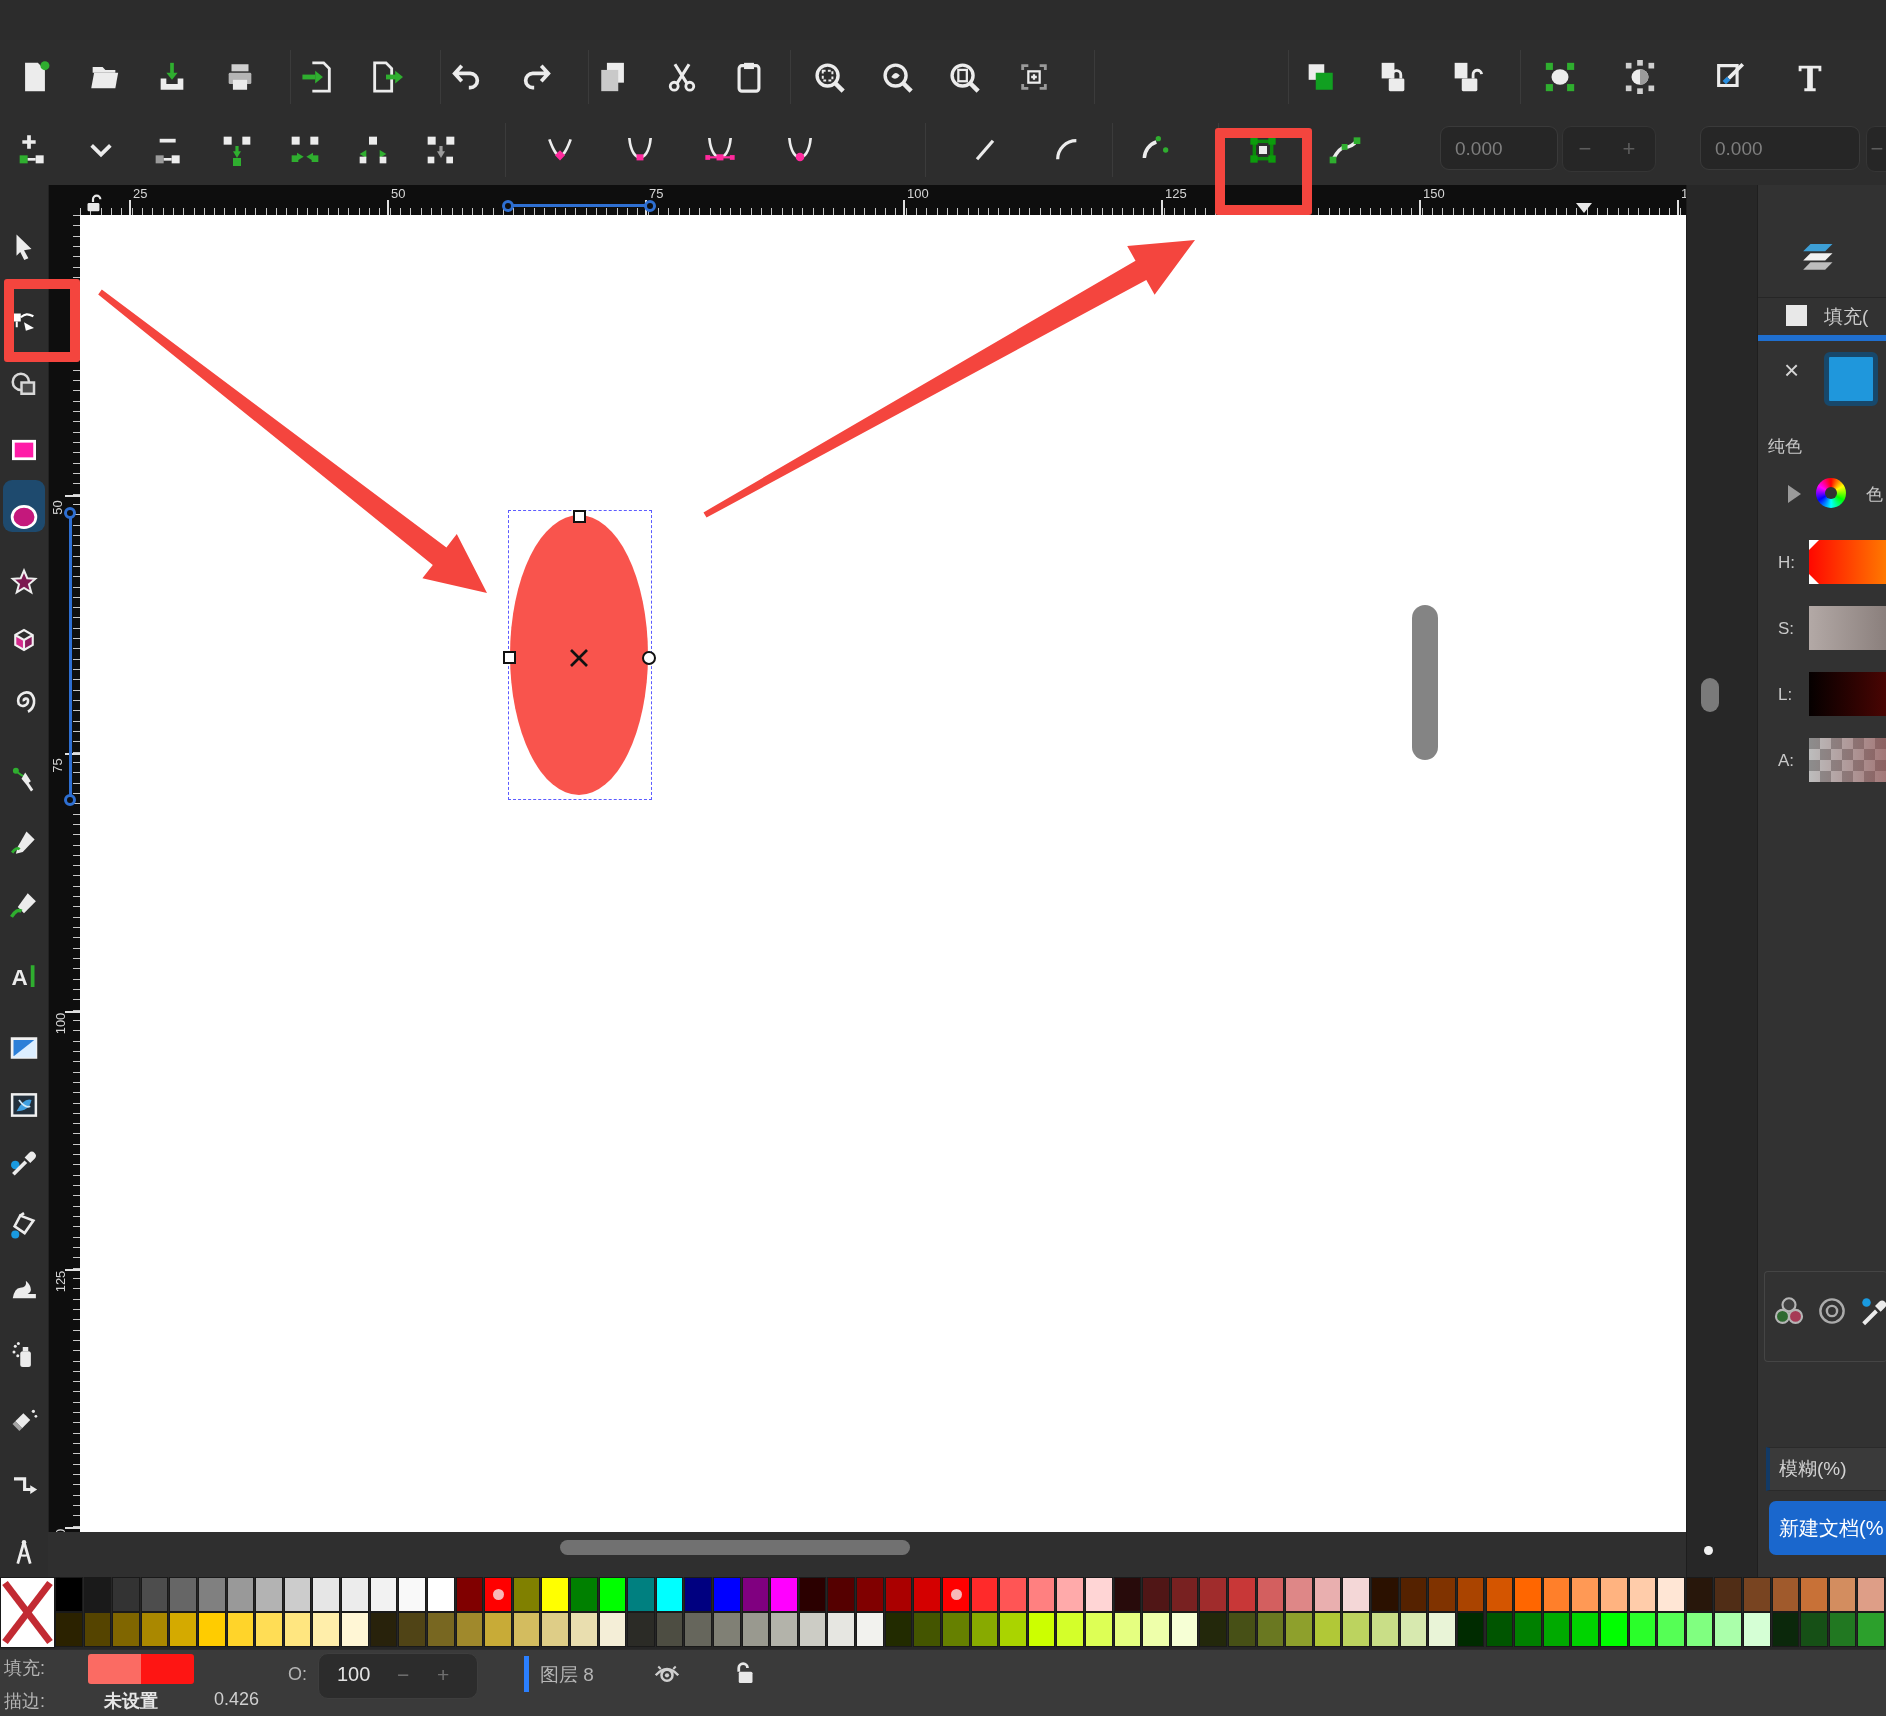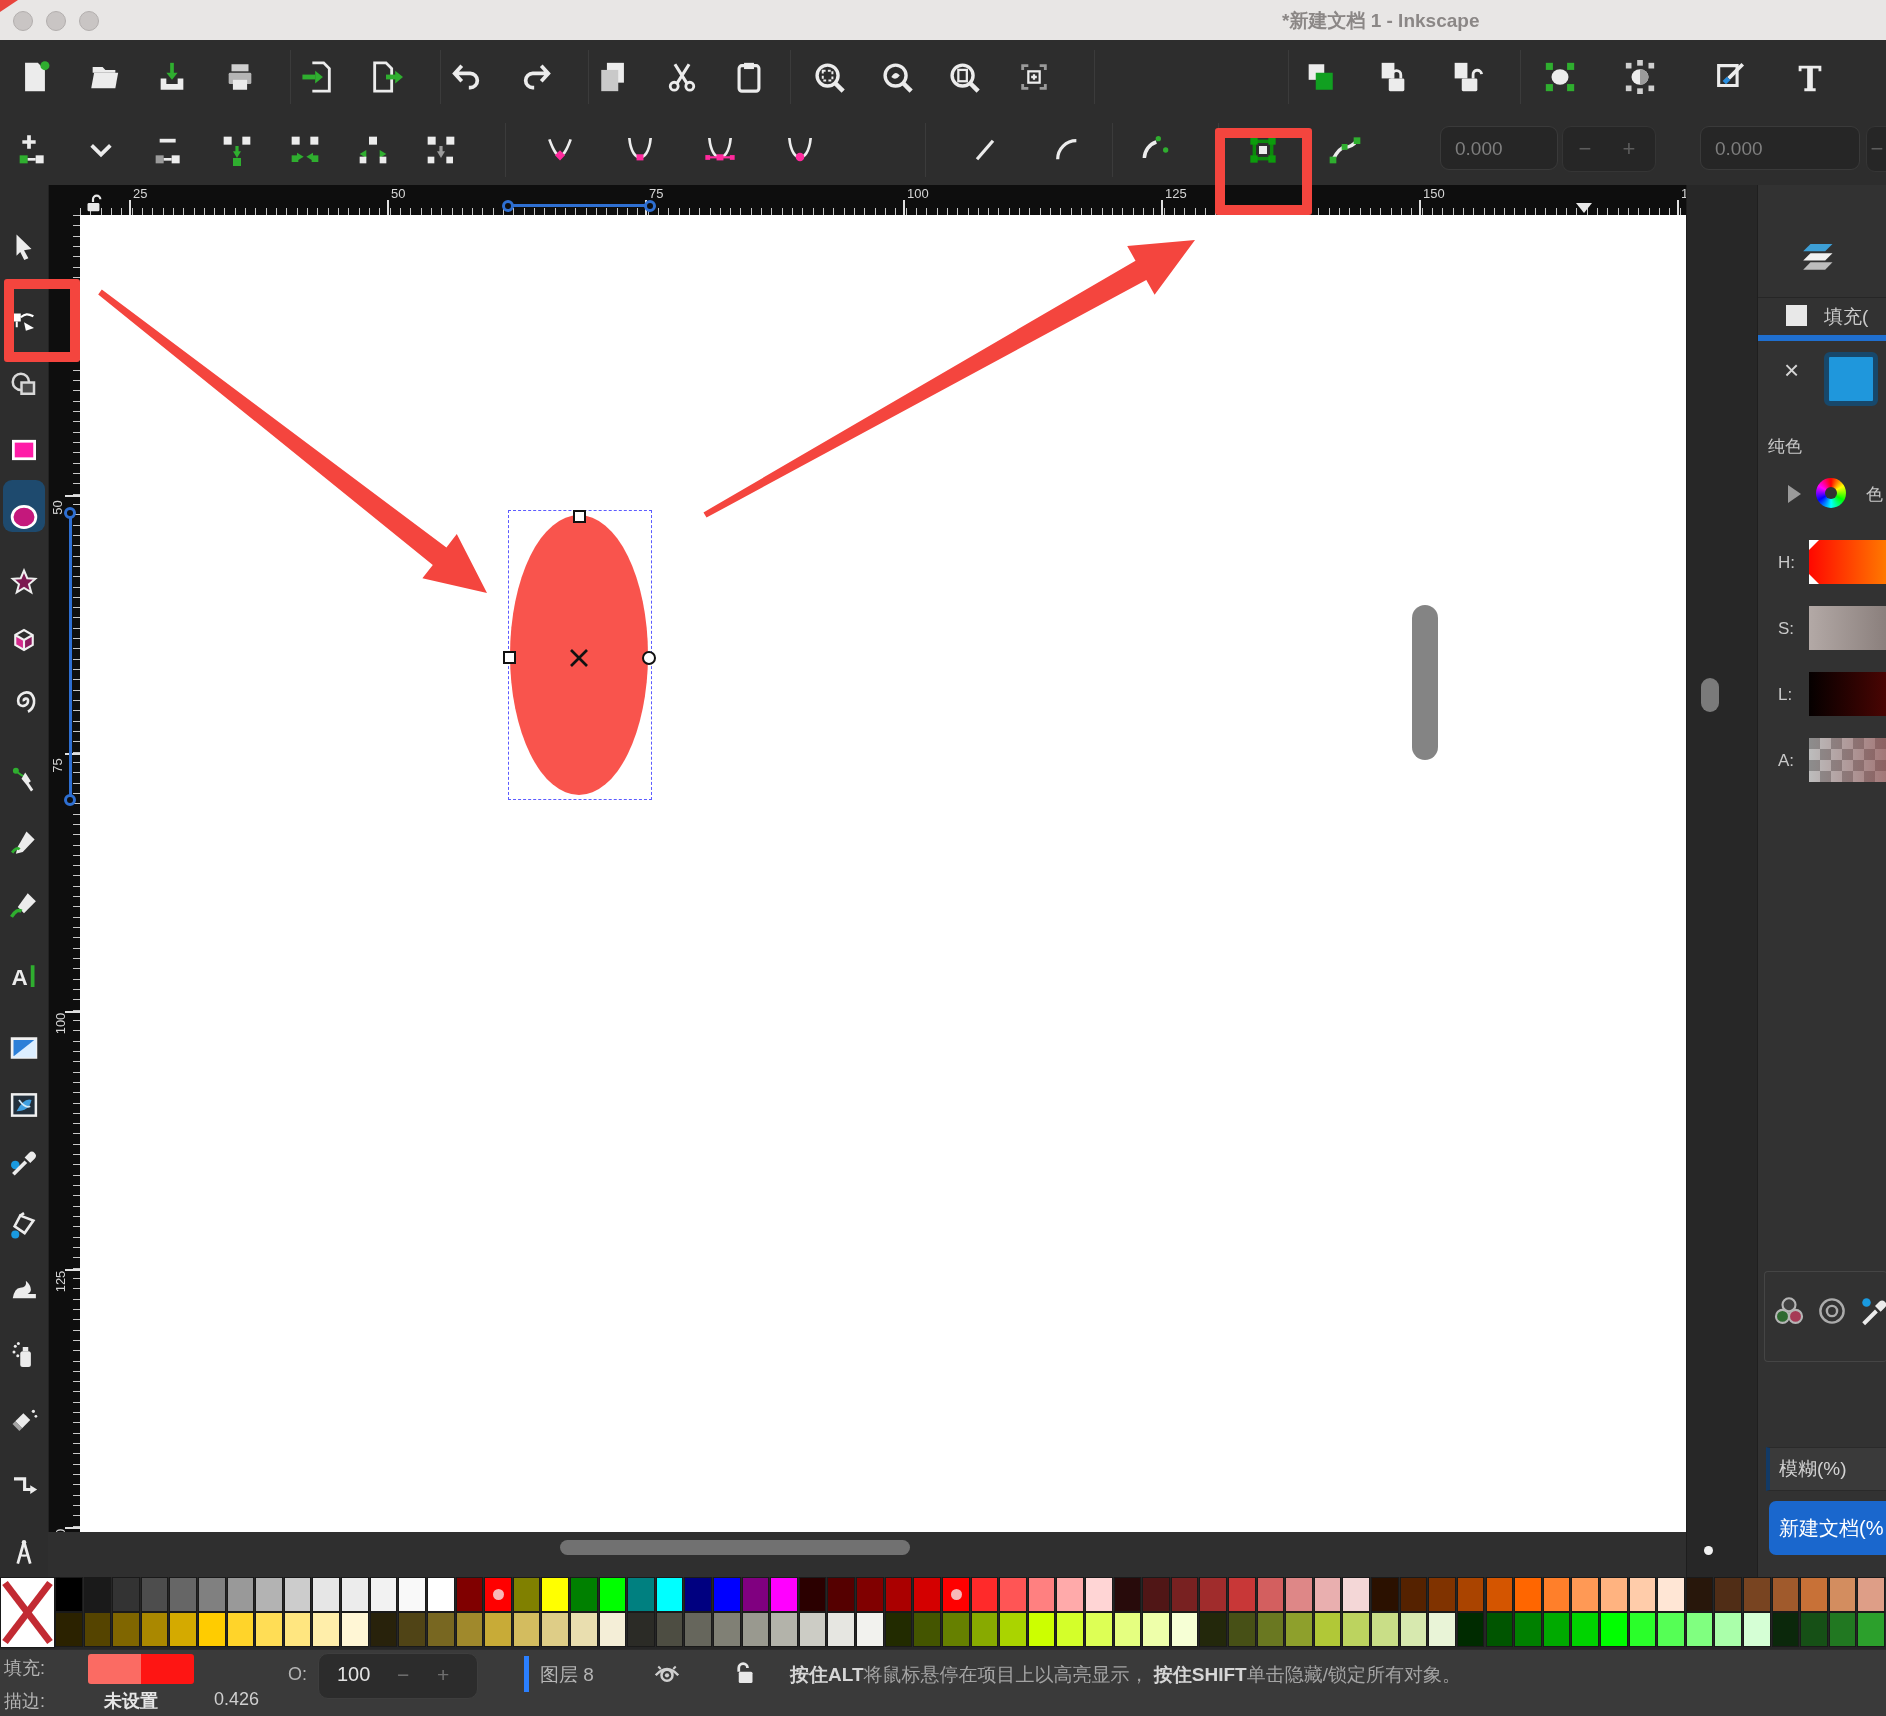--- a/index.html
+++ b/index.html
@@ -95,27 +95,20 @@
   .sb-ico{position:absolute;width:30px;height:30px;}
   .sb-ico svg{width:30px;height:30px;}
   #sb-msg{position:absolute;left:790px;top:12px;white-space:nowrap;font-size:19px;color:#a3a3a3;}
   #sb-msg b{color:#d6d6d6;}
 </style>
 </head>
 <body>
 
 <div id="app">
 
-  <div id="titlebar" class="abs">
-    <div class="tlight" style="left:13px"></div>
-    <div class="tlight" style="left:46px"></div>
-    <div class="tlight" style="left:79px"></div>
-    <div id="title-text">*新建文档 1 - Inkscape</div>
-    <div id="corner-red"></div>
-  </div>
 
   <div id="toolbar-main" class="abs">
       <div class="tbicon " style="left: 13px; top: 15px;">
         <svg viewBox="0 0 24 24">
           <path d="M5 2 h9 l5 5 v15 h-14 Z" fill="#ececec"></path>
           <circle cx="19" cy="4" r="3.2" fill="#2fae2f"></circle>
         </svg>
       </div>
       <div class="tbicon " style="left: 82px; top: 15px;">
         <svg viewBox="0 0 24 24">
@@ -853,18 +846,15 @@
           <line x1="5" y1="6" x2="7" y2="8" stroke="#cfcfcf" stroke-width="1.6"></line>
           <line x1="19" y1="6" x2="17" y2="8" stroke="#cfcfcf" stroke-width="1.6"></line>
         </svg>
     </div>
     <div class="sb-ico" style="left:730px;top:8px">
       <svg viewBox="0 0 24 24">
           <rect x="7" y="11" width="11" height="9" rx="1.2" fill="#e8e8e8"></rect>
           <path d="M10 11 v-3 a3.5 3.5 0 0 1 7 0" stroke="#e8e8e8" stroke-width="2.2" fill="none" transform="translate(-3,0)"></path>
         </svg>
     </div>
-    <div id="sb-msg">
-      <b>按住ALT</b><span>将鼠标悬停在项目上以高亮显示， </span><b>按住SHIFT</b><span>单击隐藏/锁定所有对象。</span>
-    </div>
   </div>
 
 </div>
 
 </body></html>

